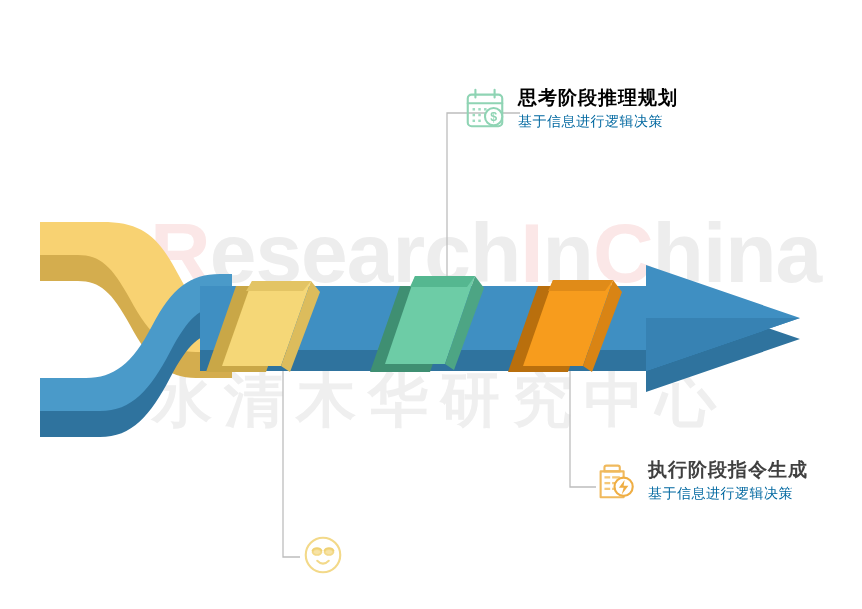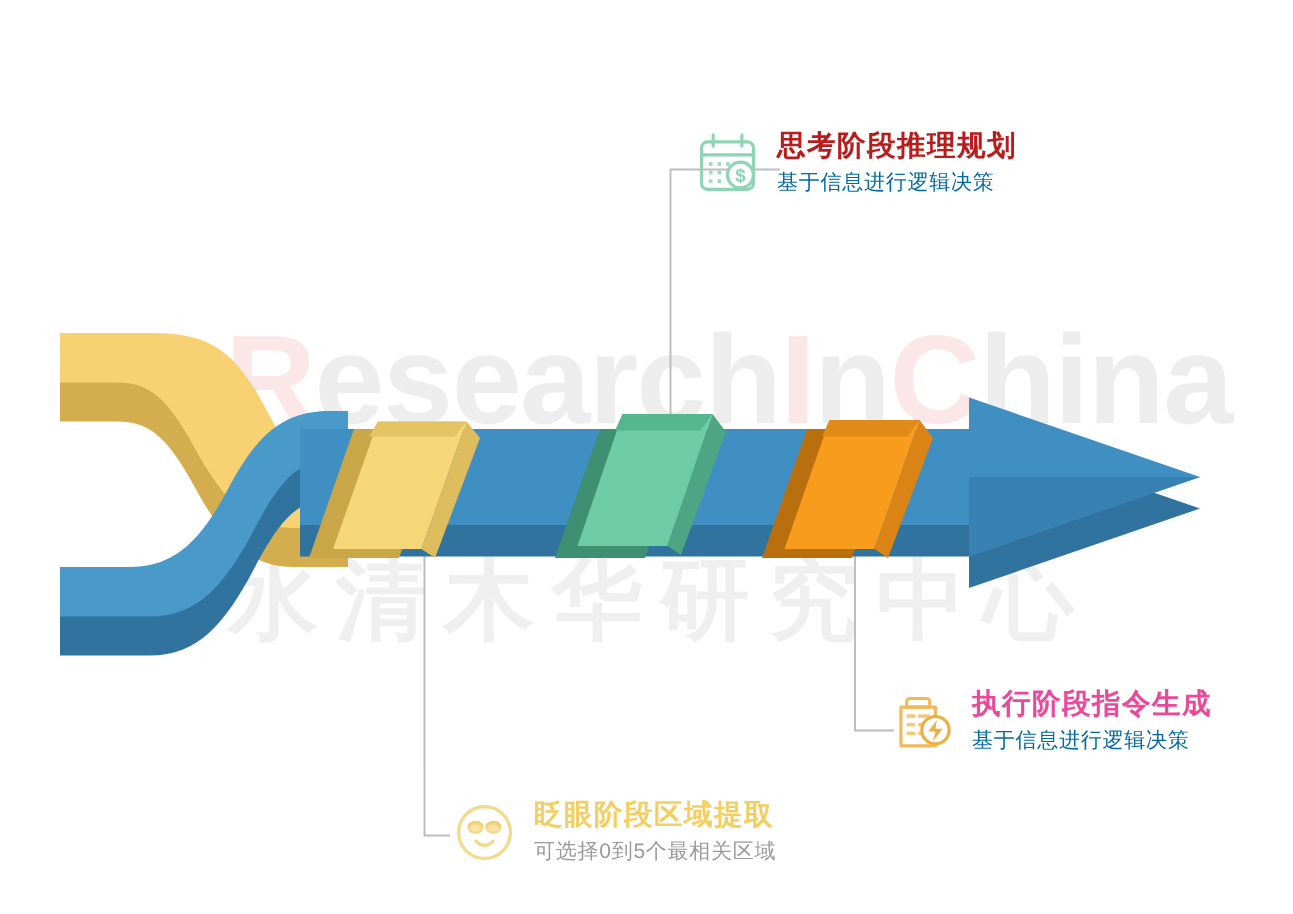--- a/index.html
+++ b/index.html
@@ -36,23 +36,23 @@
   .callout .txt{display:flex;flex-direction:column;justify-content:center;}
   .callout .title{
     font-size:19px;font-weight:bold;line-height:22px;letter-spacing:1px;
     white-space:nowrap;
   }
   .callout .sub{
     font-size:14px;line-height:20px;letter-spacing:.5px;
     color:#0369a1;white-space:nowrap;margin-top:2px;
   }
   #callout-think{left:462px;top:86px;}
-  #callout-think .title{color:#b91c1c;}
+  #callout-think .title{color:#000000;}
   #callout-exec{left:592px;top:458px;}
-  #callout-exec .title{color:#ec4899;}
+  #callout-exec .title{color:#404040;}
   #callout-blink{left:300px;top:532px;}
   #callout-blink .title{color:#f2cf63;}
   #callout-blink .sub{color:#9a9a9a;}
 </style>
 </head>
 <body>
 
 <div id="stage">
 
   <div class="wm" id="wm-en">
@@ -186,19 +186,15 @@
 
   <div class="callout" id="callout-blink">
     <svg class="ico" viewBox="0 0 48 48">
       <circle cx="24" cy="24" r="18" fill="none" stroke="#f3d989" stroke-width="2.2"></circle>
       <path d="M13,21 a5,4.5 0 0 1 9.5,0 a5,4.5 0 0 1 -9.5,0 Z" fill="#f7e3a6" stroke="#f3d989" stroke-width="1.6"></path>
       <path d="M25.5,21 a5,4.5 0 0 1 9.5,0 a5,4.5 0 0 1 -9.5,0 Z" fill="#f7e3a6" stroke="#f3d989" stroke-width="1.6"></path>
       <path d="M13,19.5 a5,4 0 0 1 9.5,0" fill="none" stroke="#efd173" stroke-width="1.8" stroke-linecap="round"></path>
       <path d="M25.5,19.5 a5,4 0 0 1 9.5,0" fill="none" stroke="#efd173" stroke-width="1.8" stroke-linecap="round"></path>
       <path d="M18,30 q6,6 12,0" fill="none" stroke="#f3d989" stroke-width="2.2" stroke-linecap="round"></path>
     </svg>
-    <div class="txt">
-      <div class="title">眨眼阶段区域提取</div>
-      <div class="sub">可选择0到5个最相关区域</div>
-    </div>
   </div>
 
 </div>
 
 </body></html>

